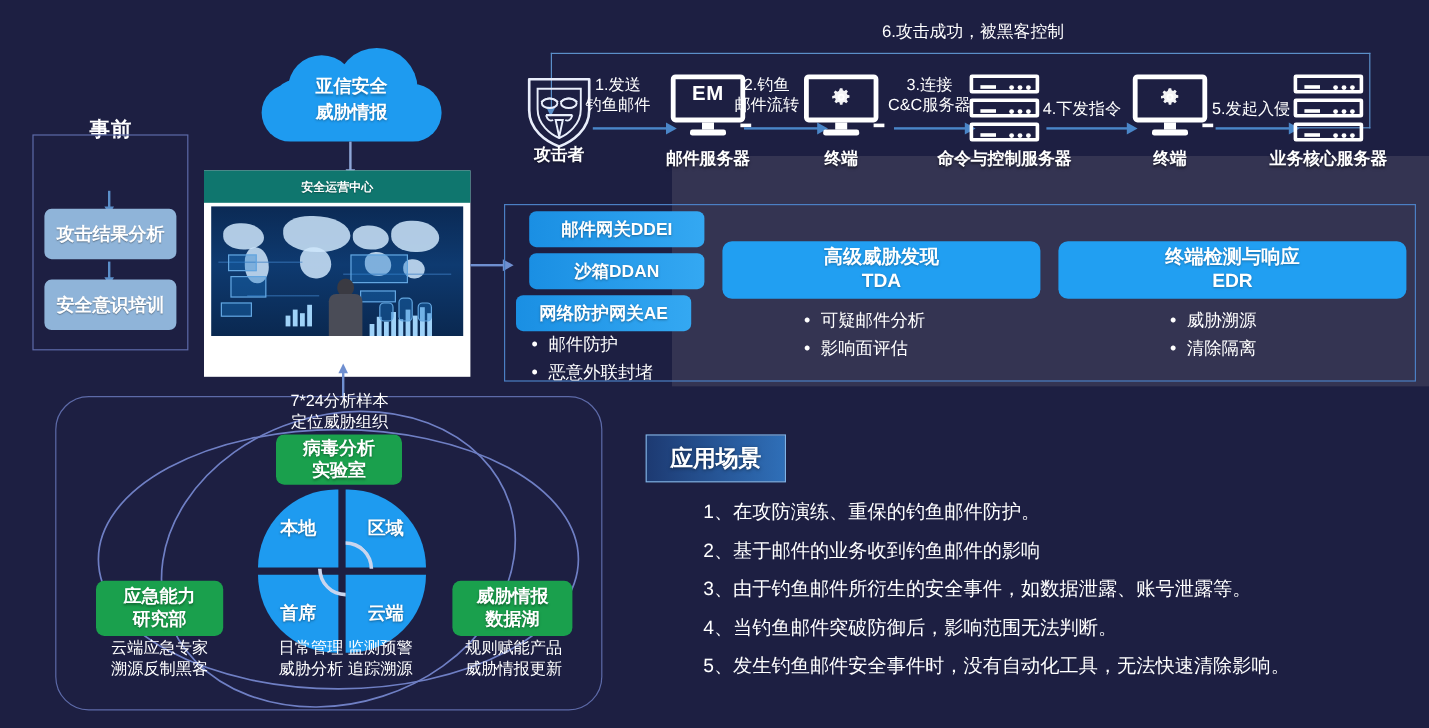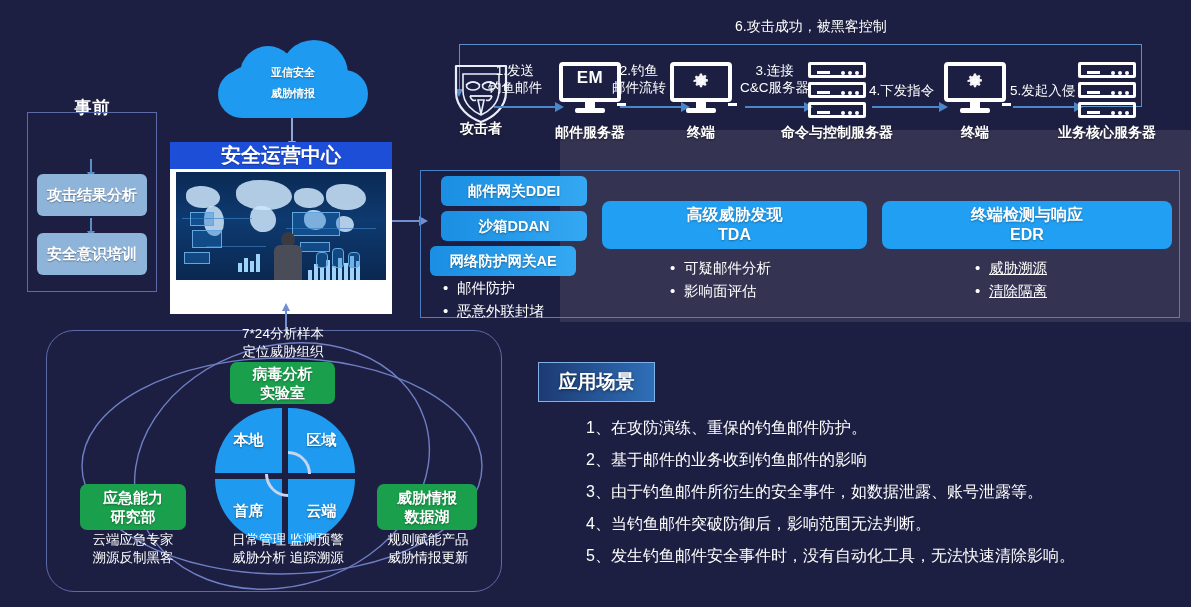--- a/index.html
+++ b/index.html
@@ -38,32 +38,32 @@
   #cloud{left:218px;top:40px;width:150px;height:80px;}
   #cloud .c-body{position:absolute;left:0;top:30px;width:150px;height:48px;
      background:#1e9bf0;border-radius:26px;}
   #cloud .c-b1{position:absolute;left:22px;top:6px;width:56px;height:56px;
      background:#1e9bf0;border-radius:50%;}
   #cloud .c-b2{position:absolute;left:62px;top:0px;width:68px;height:68px;
      background:#1e9bf0;border-radius:50%;}
   #cloud .c-b3{position:absolute;left:8px;top:26px;width:44px;height:44px;
      background:#1e9bf0;border-radius:50%;}
   #cloud-text{position:absolute;left:0;top:22px;width:150px;text-align:center;
-     font-size:11px;font-weight:bold;line-height:21px;z-index:3;
+     font-size:15px;font-weight:bold;line-height:21px;z-index:3;
      text-shadow:0 1px 2px rgba(0,0,0,.3);}
   #cloud-arrow{left:291px;top:118px;width:2px;height:24px;background:#8fa7d8;}
   #cloud-arrow:after{content:"";position:absolute;left:-3px;bottom:-7px;
      border-left:4px solid transparent;border-right:4px solid transparent;
      border-top:8px solid #8fa7d8;}
 
   
   #soc{left:170px;top:142px;width:222px;height:172px;background:#ffffff;}
   #soc-header{position:absolute;left:0;top:0;width:222px;height:27px;
-     background:#1d4ed8;display:flex;align-items:center;justify-content:center;
-     font-size:20px;font-weight:bold;color:#fff;text-shadow:0 1px 1px rgba(0,0,0,.3);}
+     background:#0f766e;display:flex;align-items:center;justify-content:center;
+     font-size:10px;font-weight:bold;color:#fff;text-shadow:0 1px 1px rgba(0,0,0,.3);}
   #soc-img{position:absolute;left:6px;top:30px;width:210px;height:108px;overflow:hidden;
      background:linear-gradient(180deg,#0b2a55 0%,#0e3a70 45%,#0a2850 100%);}
   .map-blob{position:absolute;background:#cfe6fb;opacity:.85;border-radius:40% 55% 45% 50%;}
   .soc-line{position:absolute;background:#3f7fc4;opacity:.65;height:1px;}
   .soc-bar{position:absolute;bottom:0;background:#9fd2f8;width:4px;}
   .soc-node{position:absolute;border:1px solid #63a6e0;background:rgba(30,120,200,.35);}
   #soc-person{position:absolute;left:98px;top:60px;width:28px;height:78px;z-index:4;}
   #soc-person .head{position:absolute;left:7px;top:0;width:14px;height:15px;
      background:#3a3a42;border-radius:50% 50% 45% 45%;}
   #soc-person .body{position:absolute;left:0;top:13px;width:28px;height:40px;
@@ -115,21 +115,21 @@
   .rack{position:relative;width:58px;height:56px;}
   .rack .unit{position:absolute;left:0;width:58px;height:16px;
      border:3px solid #fff;box-sizing:border-box;border-radius:2px;}
   .rack .unit:nth-child(1){top:0;}
   .rack .unit:nth-child(2){top:20px;}
   .rack .unit:nth-child(3){top:40px;}
   .rack .bar{position:absolute;left:6px;top:6px;width:13px;height:3px;background:#fff;}
   .rack .d{position:absolute;top:5.5px;width:4px;height:4px;background:#fff;border-radius:50%;}
 
   
-  #attacker-icon{left:452px;top:58px;width:58px;height:66px;}
+  #attacker-icon{left:437px;top:58px;width:58px;height:66px;}
 
   
   .prod-pill{position:absolute;height:30px;border-radius:6px;
      background:linear-gradient(90deg,#1a8fe3 0%,#34a8f2 100%);
      display:flex;align-items:center;justify-content:center;
      font-size:14.5px;font-weight:bold;color:#ffffff;
      text-shadow:0 1px 2px rgba(0,0,0,.35);}
   #prodbox{left:420px;top:170px;width:760px;height:148px;
      border:1px solid #4b7fc4;box-sizing:border-box;}
   #pill-0{left:441px;top:176px;width:146px;}
@@ -141,21 +141,21 @@
   .bullet:before{content:"\2022";position:absolute;left:2px;top:-1px;color:#ffffff;font-size:15px;}
 
   .big-card{position:absolute;border-radius:8px;background:#219ff2;
      display:flex;flex-direction:column;align-items:center;justify-content:center;
      font-weight:bold;color:#fff;text-shadow:0 1px 2px rgba(0,0,0,.3);}
   #card-tda{left:602px;top:201px;width:265px;height:48px;}
   #card-edr{left:882px;top:201px;width:290px;height:48px;}
   .big-card .l1{font-size:16px;line-height:20px;}
   .big-card .l2{font-size:16px;line-height:20px;}
   #tda-bullets{left:668px;top:257px;}
-  #edr-bullets{left:973px;top:257px;text-decoration:underline;}
+  #edr-bullets{left:973px;top:257px;}
 
   
   #bl-frame{left:46px;top:330px;width:456px;height:262px;
      border:1px solid #5d6aa8;border-radius:28px;box-sizing:border-box;}
   #bl-svg{left:46px;top:330px;}
   .green-box{position:absolute;border-radius:7px;background:#1aa04d;
      display:flex;flex-direction:column;align-items:center;justify-content:center;
      font-size:15px;font-weight:bold;color:#fff;line-height:19px;
      text-shadow:0 1px 2px rgba(0,0,0,.35);}
   #g-lab{left:230px;top:362px;width:105px;height:42px;}

